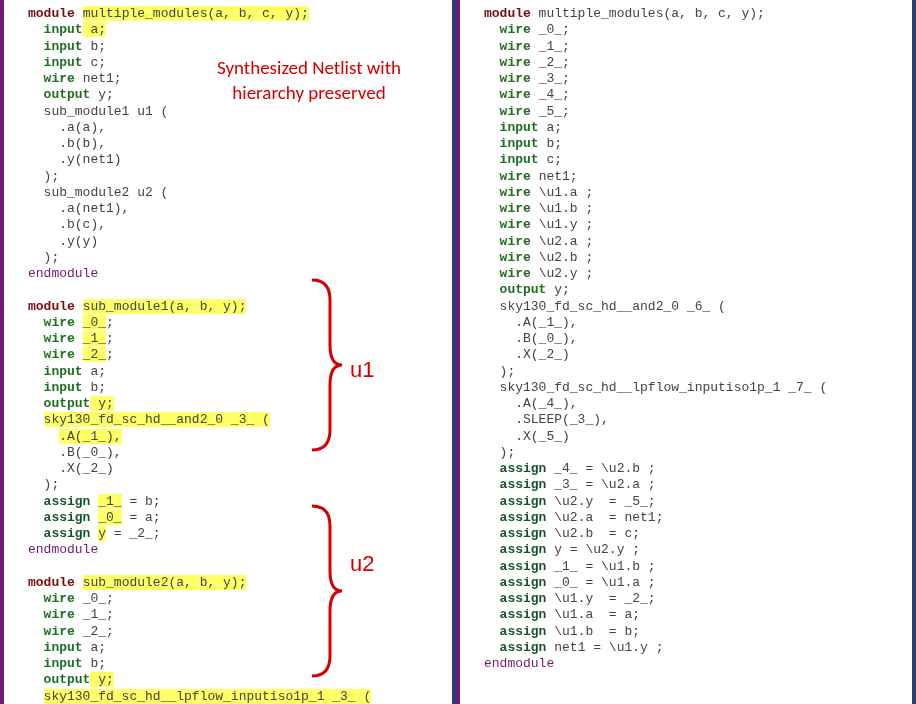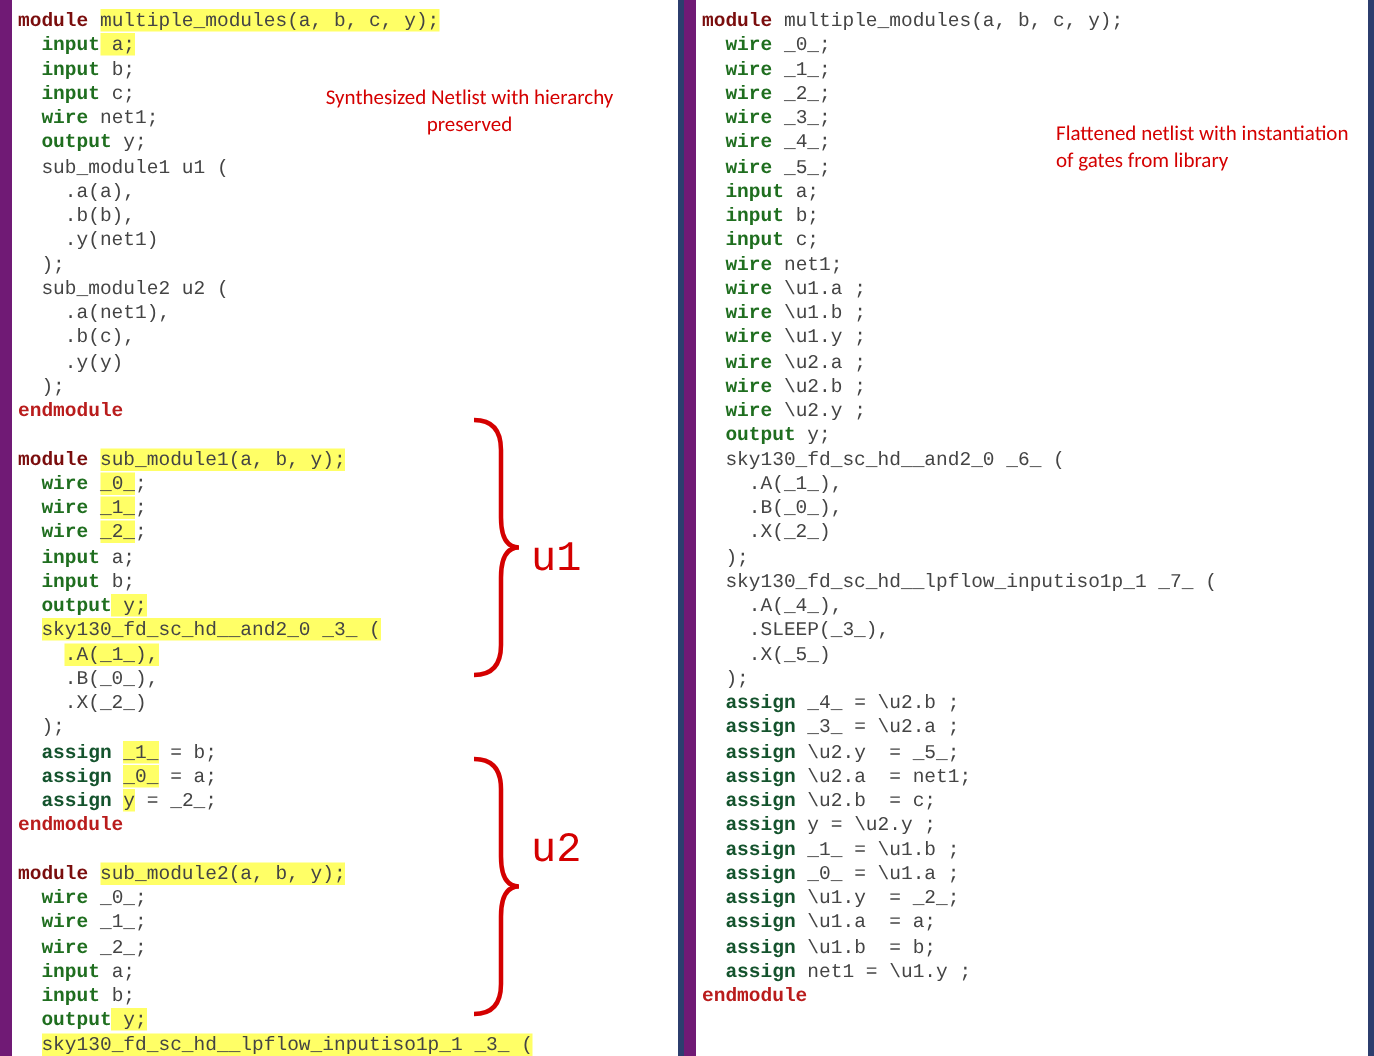--- a/index.html
+++ b/index.html
@@ -15,60 +15,60 @@
     box-sizing: border-box;
   }
   .container {
     display: flex;
     width: 100%;
     height: 100%;
   }
   .pane {
     position: relative;
     background: #ffffff;
-    border-left: 8px solid #701a75;
+    border-left: 4px solid #701a75;
     border-right: 4px solid #2c3e6e;
-    padding: 6px 10px 6px 4px;
+    padding: 6px 10px 6px 24px;
     box-sizing: border-box;
     flex: 1;
     overflow: hidden;
   }
   .pane-left { flex: 0 0 456px; }
   .pane-right { flex: 0 0 460px; }
   pre {
     margin: 0;
     white-space: pre;
     font-family: inherit;
     font-size: inherit;
     color: #444;
   }
   .kw-module { color: #7a0d0d; font-weight: bold; }
   .kw-dir   { color: #1f6e1f; font-weight: bold; } 
   .kw-assign{ color: #14532d; font-weight: bold; }
-  .kw-end   { color: #b91c1c; font-weight: bold; }
+  .kw-end   { color: #701a75; font-weight: normal; }
   .hl       { background: #ffff66; }
 
   .overlay-text {
     position: absolute;
     color: #d40000;
     font-family: Calibri, Arial, sans-serif;
-    font-size: 14px;
+    font-size: 19px;
     line-height: 1.3;
     pointer-events: none;
   }
   .brace {
     position: absolute;
     pointer-events: none;
   }
   .brace svg { overflow: visible; }
   .brace-label {
     position: absolute;
     color: #d40000;
-    font-family: Liberation Mono, monospace;
-    font-size: 28px;
+    font-family: Liberation Sans, sans-serif;
+    font-size: 22px;
   }
 </style>
 </head>
 <body>
 
 <div class="container">
 
   <div class="pane pane-left">
     <pre id="left-code"><span class="kw-module">module</span> <span class="hl">multiple_modules(a, b, c, y);</span>
   <span class="kw-dir">input</span><span class="hl"> a;</span>
@@ -177,19 +177,15 @@
   <span class="kw-assign">assign</span> \u2.b  = c;
   <span class="kw-assign">assign</span> y = \u2.y ;
   <span class="kw-assign">assign</span> _1_ = \u1.b ;
   <span class="kw-assign">assign</span> _0_ = \u1.a ;
   <span class="kw-assign">assign</span> \u1.y  = _2_;
   <span class="kw-assign">assign</span> \u1.a  = a;
   <span class="kw-assign">assign</span> \u1.b  = b;
   <span class="kw-assign">assign</span> net1 = \u1.y ;
 <span class="kw-end">endmodule</span></pre>
 
-    <div class="overlay-text" style="left:240px; top:80px; text-align:left;">Flattened netlist
-with instantiation
-of gates
-from library</div>
   </div>
 
 </div>
 
 </body></html>

